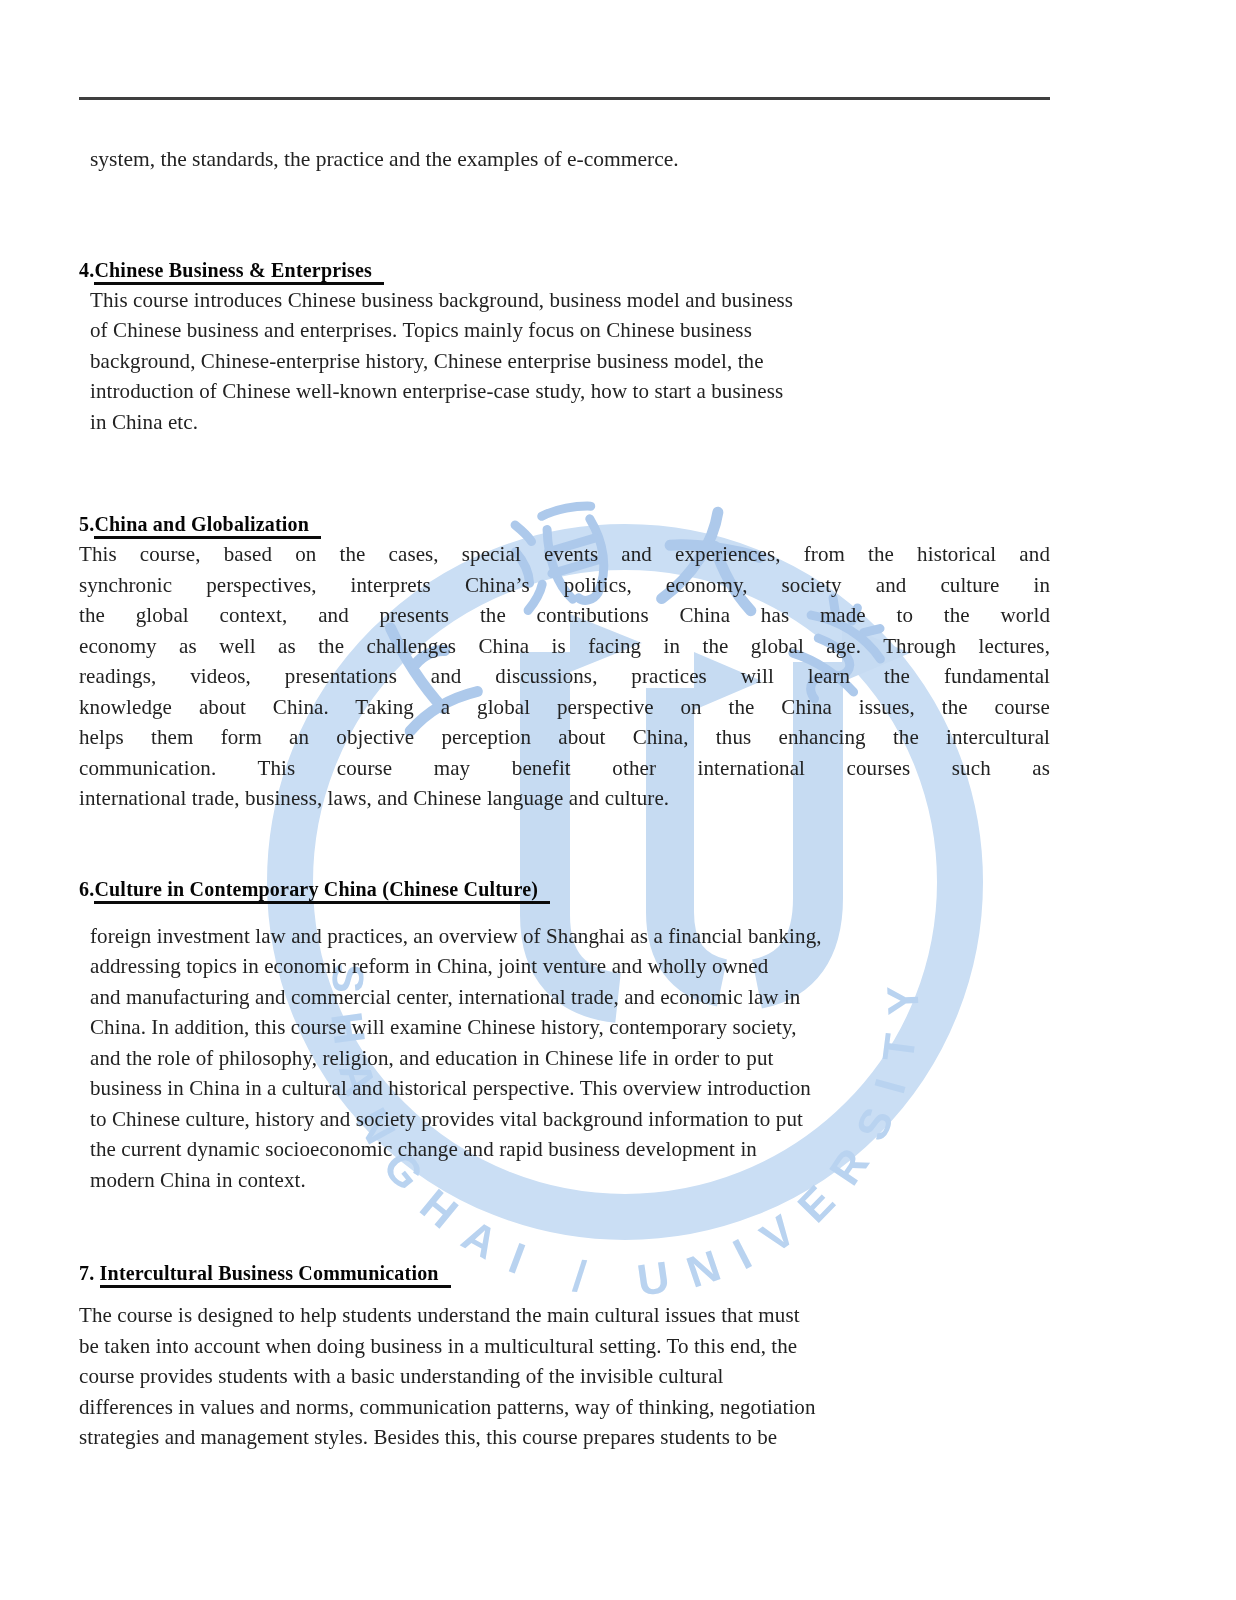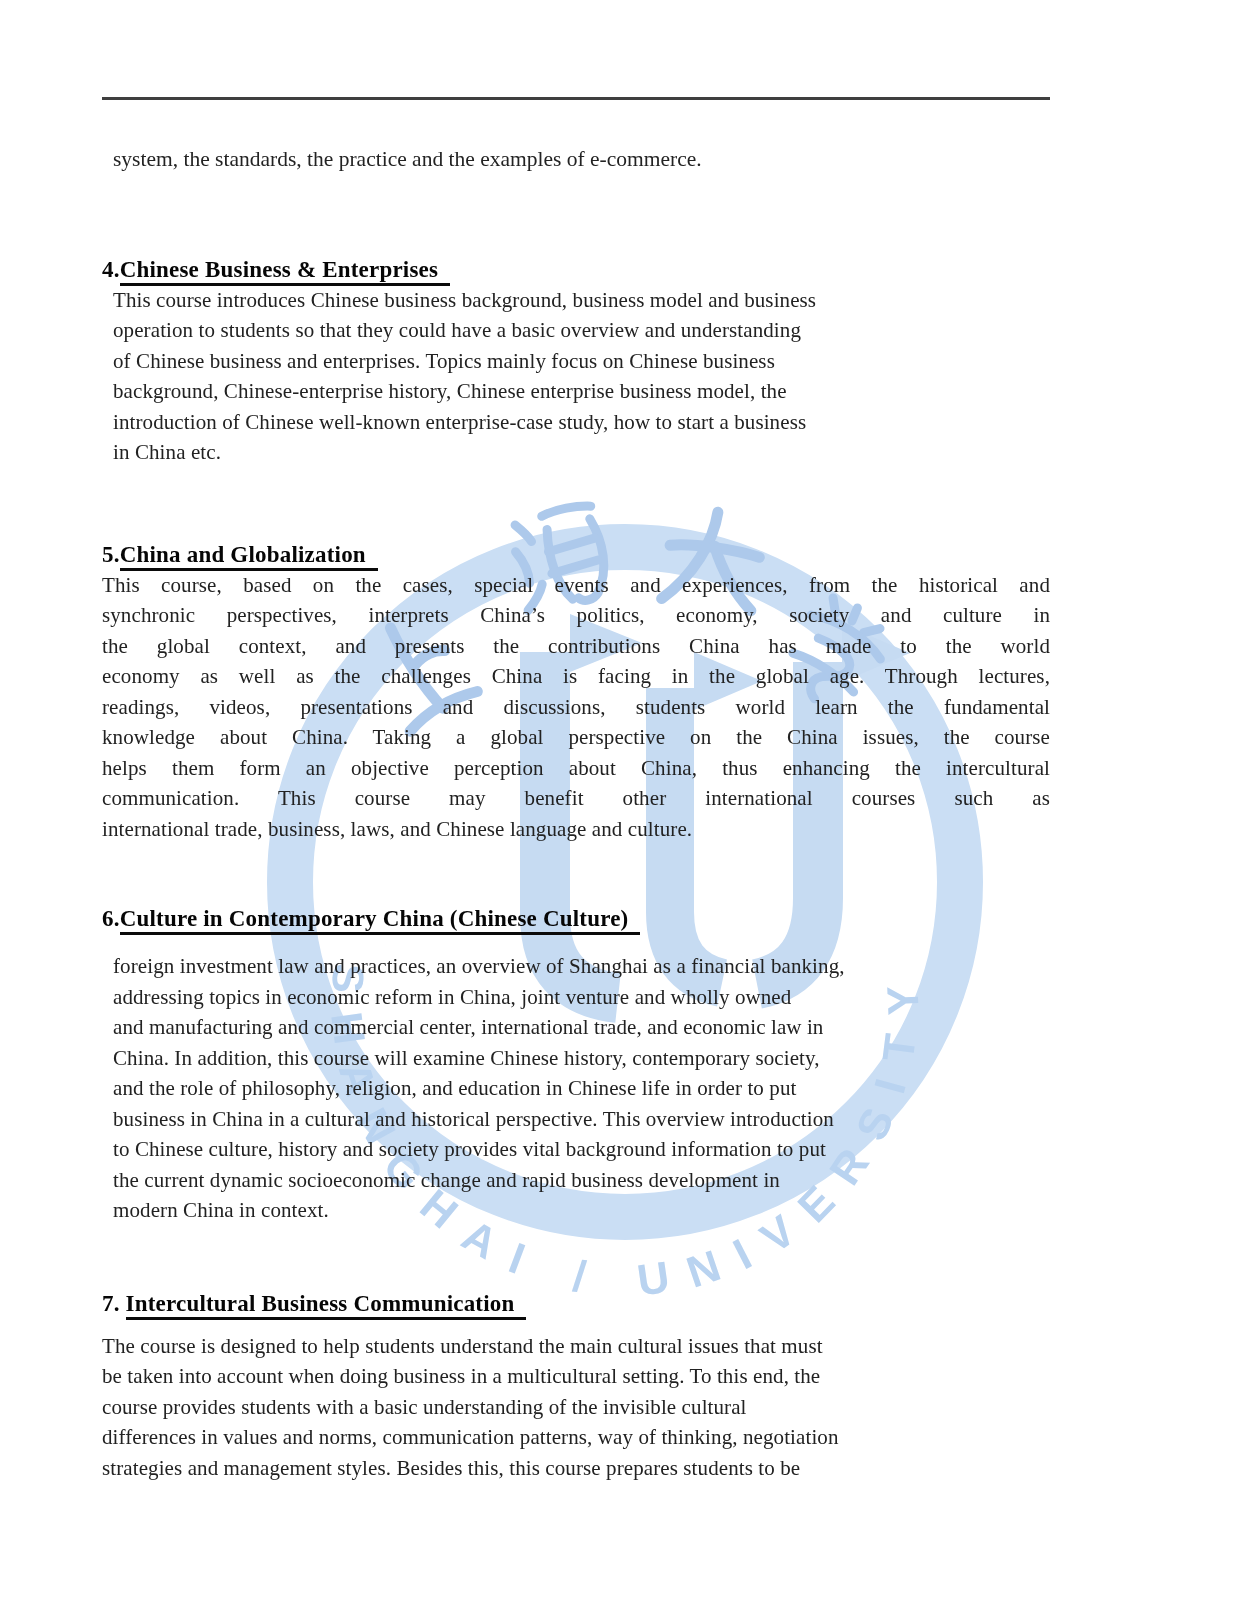--- a/index.html
+++ b/index.html
@@ -11,34 +11,34 @@
     font-family:"Liberation Serif","DejaVu Serif",serif;
   }
   .wm{
     position:absolute;left:0;top:0;width:1236px;height:1600px;
     z-index:0;pointer-events:none;
   }
   .content{
     position:absolute;left:0;top:0;width:1236px;height:1600px;
     z-index:1;
     box-sizing:border-box;
-    padding-left:102px;padding-right:186px;
+    padding-left:79px;padding-right:186px;
     color:#232323;
   }
   .rule{
     margin-top:97px;
     border-top:3px solid #3f3f3f;
     height:0;
   }
   .intro{
     margin-top:44px;margin-left:11px;
     font-size:21.5px;line-height:30.5px;
   }
   .sec-h{
-    margin:0;font-size:23px;line-height:30px;font-weight:bold;color:#060606;
+    margin:0;font-size:20px;line-height:30px;font-weight:bold;color:#060606;
     letter-spacing:0.2px;
   }
   .sec-num{white-space:pre;}
   .sec-title{
     border-bottom:3px solid #0a0a0a;
     padding-bottom:1px;padding-right:12px;
   }
   .sec-body{
     font-size:21px;line-height:30.5px;color:#222;
     letter-spacing:0.1px;
@@ -113,34 +113,33 @@
 
 <div class="content">
 
   <div class="rule"></div>
 
   <div class="intro">system, the standards, the practice and the examples of e-commerce.</div>
 
   <h2 class="sec-h h-4"><span class="sec-num">4.</span><span class="sec-title">Chinese Business &amp; Enterprises</span></h2>
   <div class="sec-body p-4">
       <div class="ln">This course introduces Chinese business background, business model and business</div>
-      <div class="ln">operation to students so that they could have a basic overview and understanding</div>
       <div class="ln">of Chinese business and enterprises. Topics mainly focus on Chinese business</div>
       <div class="ln">background, Chinese-enterprise history, Chinese enterprise business model, the</div>
       <div class="ln">introduction of Chinese well-known enterprise-case study, how to start a business</div>
       <div class="ln">in China etc.</div>
     </div>
 
   <h2 class="sec-h h-5"><span class="sec-num">5.</span><span class="sec-title">China and Globalization</span></h2>
   <div class="sec-body p-5">
       <div class="ln just">This course, based on the cases, special events and experiences, from the historical and</div>
       <div class="ln just">synchronic perspectives, interprets China’s politics, economy, society and culture in</div>
       <div class="ln just">the global context, and presents the contributions China has made to the world</div>
       <div class="ln just">economy as well as the challenges China is facing in the global age. Through lectures,</div>
-      <div class="ln just">readings, videos, presentations and discussions, students world learn the fundamental</div>
+      <div class="ln just">readings, videos, presentations and discussions, practices will learn the fundamental</div>
       <div class="ln just">knowledge about China. Taking a global perspective on the China issues, the course</div>
       <div class="ln just">helps them form an objective perception about China, thus enhancing the intercultural</div>
       <div class="ln just">communication. This course may benefit other international courses such as</div>
       <div class="ln">international trade, business, laws, and Chinese language and culture.</div>
     </div>
 
   <h2 class="sec-h h-6"><span class="sec-num">6.</span><span class="sec-title">Culture in Contemporary China (Chinese Culture)</span></h2>
   <div class="sec-body p-6">
       <div class="ln">foreign investment law and practices, an overview of Shanghai as a financial banking,</div>
       <div class="ln">addressing topics in economic reform in China, joint venture and wholly owned</div>

